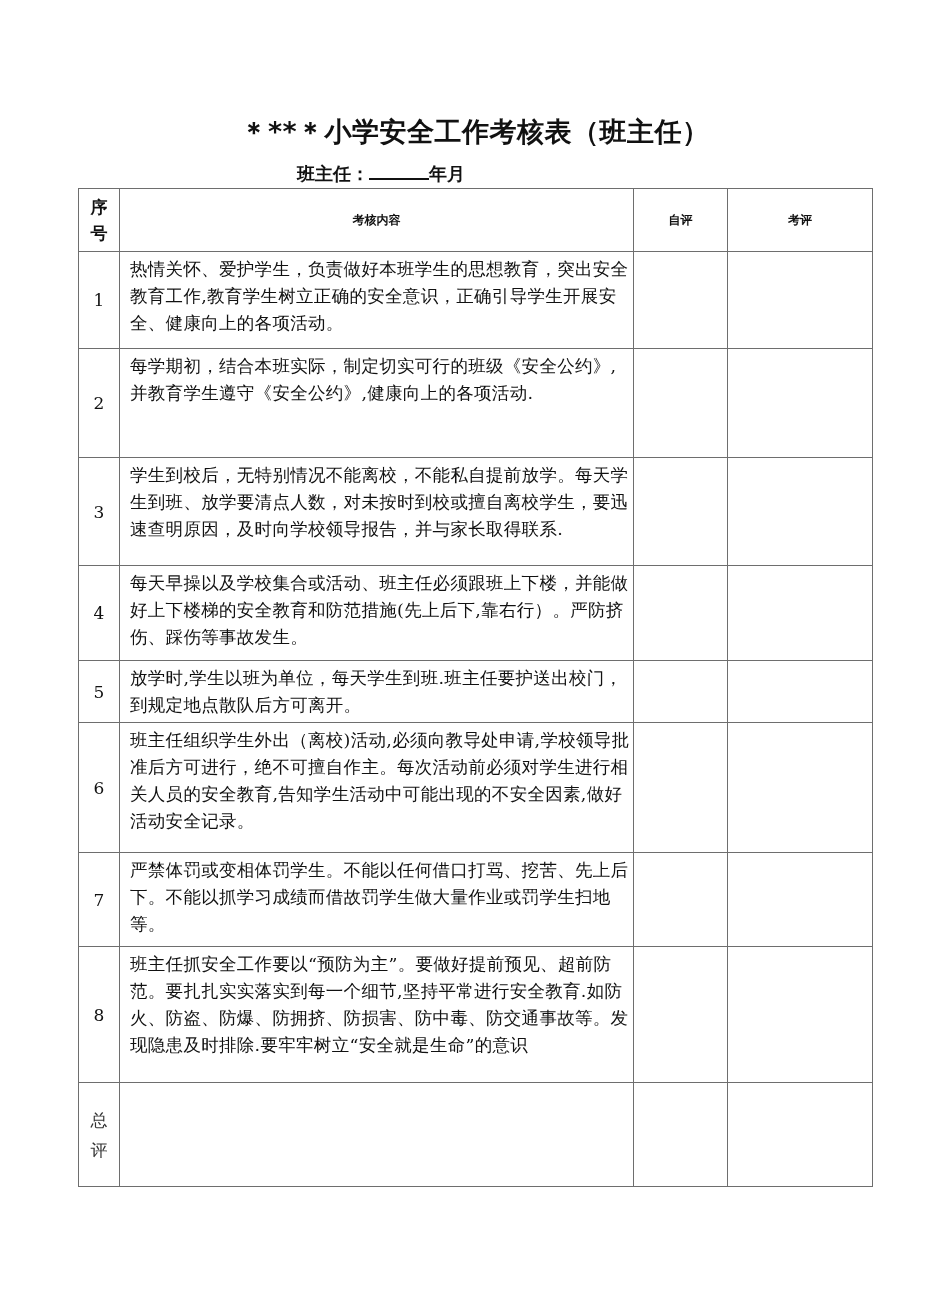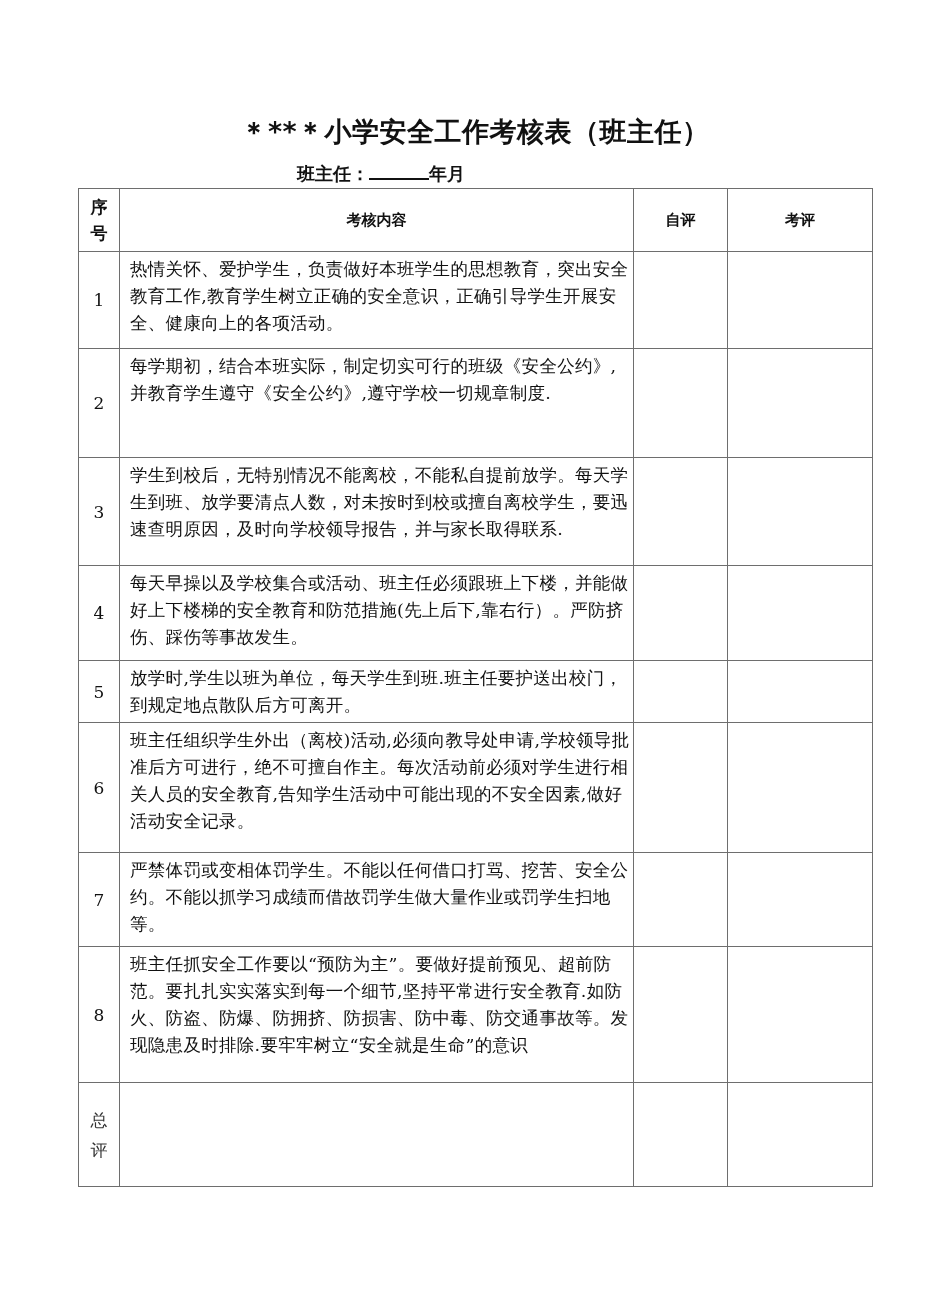--- a/index.html
+++ b/index.html
@@ -7,21 +7,21 @@
          font-family: "DejaVu Serif", "Liberation Serif", serif; color: #111; }
   .title { position: absolute; top: 114px; left: 0; width: 950px; text-align: center;
            font-size: 27px; font-weight: bold; letter-spacing: 0.5px;
            font-family: "DejaVu Sans", "Liberation Sans", sans-serif; }
   .subtitle { position: absolute; top: 162px; left: 0; width: 762px; text-align: center;
               font-size: 18px; font-weight: bold;
               font-family: "DejaVu Sans", "Liberation Sans", sans-serif; }
   .blank { display: inline-block; width: 60px; border-bottom: 2px solid #111; height: 16px; vertical-align: baseline; }
   table { position: absolute; top: 188px; left: 78px; width: 794px; border-collapse: collapse; table-layout: fixed; }
   td, th { border: 1.5px solid #6e6e6e; padding: 0; vertical-align: middle; }
-  th { font-weight: bold; font-size: 15px; text-align: center;
+  th { font-weight: bold; font-size: 12px; text-align: center;
        font-family: "DejaVu Sans", "Liberation Sans", sans-serif; }
   th.seq { font-size: 17px; line-height: 26px; }
   td.num { text-align: center; font-size: 17px; }
   td.content { vertical-align: top; padding: 4px 0 0 10px; font-size: 17.5px; line-height: 27px; letter-spacing: 0.3px; }
   td.summary-label { text-align: center; font-size: 17px; line-height: 30px; color: #333;
                      font-family: "DejaVu Sans", "Liberation Sans", sans-serif; }
 </style>
 </head>
 <body>
 
@@ -49,21 +49,21 @@
   </tr>
 
   <tr style="height:97px">
     <td class="num">1</td>
     <td class="content">热情关怀、爱护学生，负责做好本班学生的思想教育，突出安全教育工作,教育学生树立正确的安全意识，正确引导学生开展安全、健康向上的各项活动。</td>
     <td></td>
     <td></td>
   </tr>
   <tr style="height:109px">
     <td class="num">2</td>
-    <td class="content">每学期初，结合本班实际，制定切实可行的班级《安全公约》,并教育学生遵守《安全公约》,遵守学校一切规章制度.</td>
+    <td class="content">每学期初，结合本班实际，制定切实可行的班级《安全公约》,并教育学生遵守《安全公约》,健康向上的各项活动.</td>
     <td></td>
     <td></td>
   </tr>
   <tr style="height:108px">
     <td class="num">3</td>
     <td class="content">学生到校后，无特别情况不能离校，不能私自提前放学。每天学生到班、放学要清点人数，对未按时到校或擅自离校学生，要迅速查明原因，及时向学校领导报告，并与家长取得联系.</td>
     <td></td>
     <td></td>
   </tr>
   <tr style="height:95px">
@@ -79,21 +79,21 @@
     <td></td>
   </tr>
   <tr style="height:130px">
     <td class="num">6</td>
     <td class="content">班主任组织学生外出（离校)活动,必须向教导处申请,学校领导批准后方可进行，绝不可擅自作主。每次活动前必须对学生进行相关人员的安全教育,告知学生活动中可能出现的不安全因素,做好活动安全记录。</td>
     <td></td>
     <td></td>
   </tr>
   <tr style="height:94px">
     <td class="num">7</td>
-    <td class="content">严禁体罚或变相体罚学生。不能以任何借口打骂、挖苦、安全公约。不能以抓学习成绩而借故罚学生做大量作业或罚学生扫地等。</td>
+    <td class="content">严禁体罚或变相体罚学生。不能以任何借口打骂、挖苦、先上后下。不能以抓学习成绩而借故罚学生做大量作业或罚学生扫地等。</td>
     <td></td>
     <td></td>
   </tr>
   <tr style="height:136px">
     <td class="num">8</td>
     <td class="content">班主任抓安全工作要以“预防为主”。要做好提前预见、超前防范。要扎扎实实落实到每一个细节,坚持平常进行安全教育.如防火、防盗、防爆、防拥挤、防损害、防中毒、防交通事故等。发现隐患及时排除.要牢牢树立“安全就是生命”的意识</td>
     <td></td>
     <td></td>
   </tr>
 

